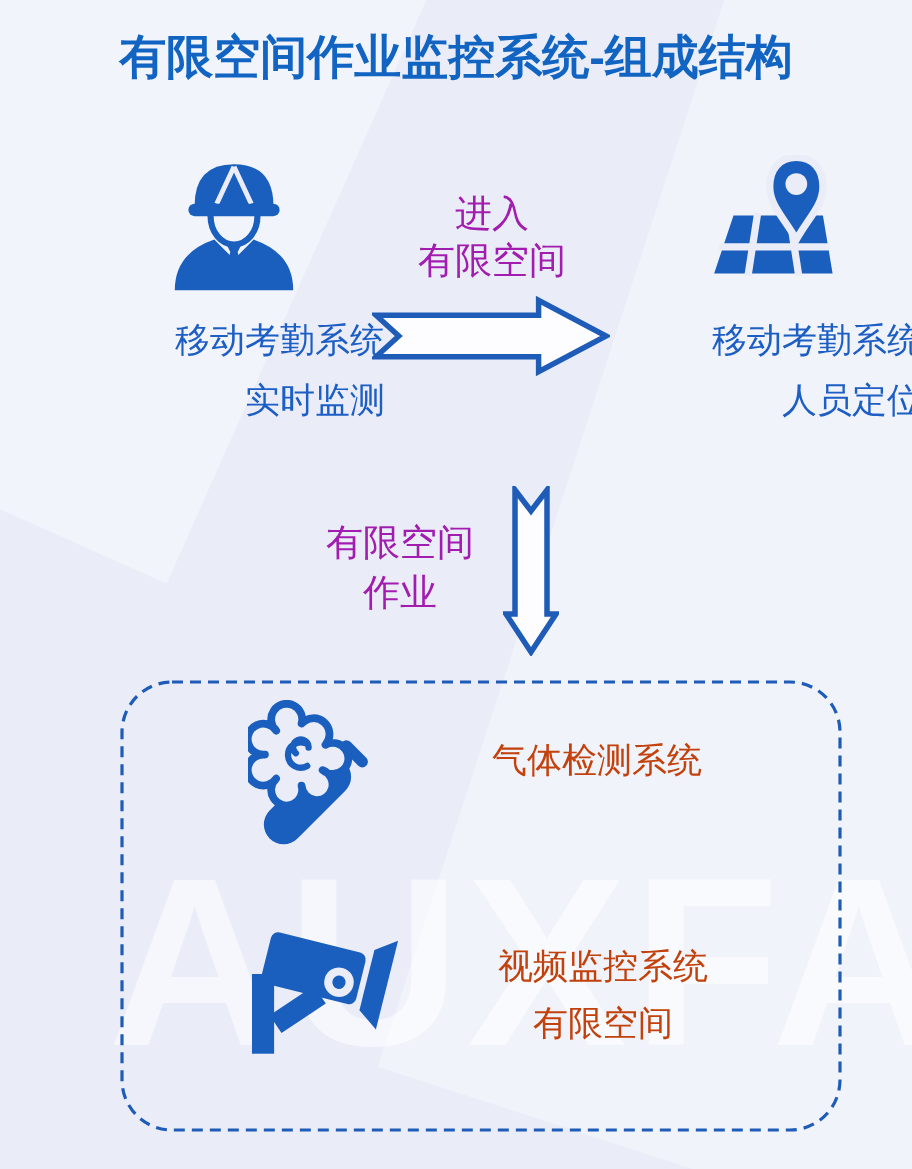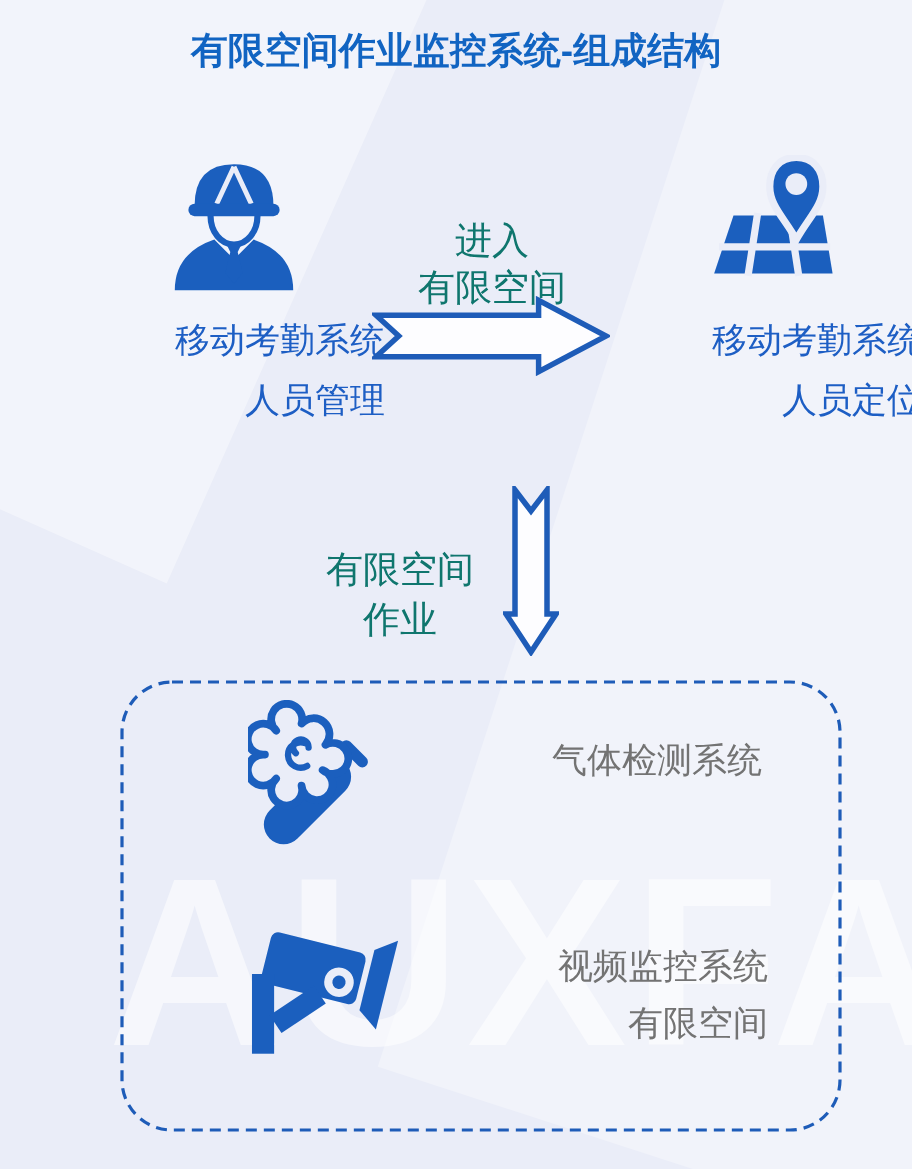--- a/index.html
+++ b/index.html
@@ -8,41 +8,41 @@
 
   
   .bg-band{position:absolute;background:rgba(255,255,255,0.4);pointer-events:none;}
   .band1{width:700px;height:900px;left:-320px;top:-420px;transform:rotate(24deg);}
   .band2{width:900px;height:1400px;right:-560px;top:-160px;transform:rotate(18deg);background:rgba(255,255,255,0.32);}
 
   .watermark{position:absolute;left:108px;top:842px;font-size:240px;font-weight:bold;
     color:rgba(255,255,255,0.55);letter-spacing:6px;white-space:nowrap;line-height:1;}
 
   .page-title{position:absolute;left:0;top:26px;width:912px;text-align:center;
-    font-size:37px;font-weight:900;color:#1164c2;letter-spacing:0px;white-space:nowrap;}
+    font-size:47px;font-weight:900;color:#1164c2;letter-spacing:0px;white-space:nowrap;}
 
   .node-label{position:absolute;text-align:right;color:#1d5ec4;font-size:35px;line-height:60px;font-weight:500;}
   .label-left{left:85px;top:310px;width:300px;}
   .label-right{left:622px;top:310px;width:300px;}
 
-  .black-label{position:absolute;text-align:center;color:#0f766e;font-size:37px;line-height:47px;font-weight:500;margin-top:27px;}
+  .black-label{position:absolute;text-align:center;color:#a21caf;font-size:37px;line-height:47px;font-weight:500;}
   .label-enter{left:342px;top:190px;width:300px;}
   .label-work{left:250px;top:518px;width:300px;line-height:50px;}
 
   .icon-box{position:absolute;}
   .worker-box{left:158px;top:152px;width:152px;height:148px;}
   .map-box{left:698px;top:155px;width:158px;height:145px;}
   .arrow-right-box{left:372px;top:296px;width:238px;height:80px;}
   .arrow-down-box{left:503px;top:486px;width:56px;height:170px;}
   .gas-box{left:248px;top:700px;width:155px;height:160px;}
   .camera-box{left:243px;top:912px;width:170px;height:155px;}
 
   .panel-border{position:absolute;left:120px;top:680px;width:722px;height:452px;pointer-events:none;}
 
-  .panel-label{position:absolute;text-align:right;color:#737373;font-size:35px;line-height:57px;font-weight:500;}
+  .panel-label{position:absolute;text-align:center;color:#c2410c;font-size:35px;line-height:57px;font-weight:500;}
   .label-gas{left:432px;top:731px;width:330px;}
   .label-video{left:438px;top:937px;width:330px;}
 
   svg{display:block;width:100%;height:100%;}
 </style>
 </head>
 <body>
 
 <div id="stage">
 
@@ -66,21 +66,21 @@
         <rect x="23" y="42" width="74" height="10" rx="5"></rect>
 
         <path d="M12 112 Q12 82 44 71 L60 87 L76 71 Q108 82 108 112 Z"></path>
 
         <path d="M54 75 L66 75 L63 81 L67 98 L60 107 L53 98 L57 81 Z"></path>
       </g>
     </svg>
   </div>
   <div class="node-label label-left">
     <div>移动考勤系统</div>
-    <div>人员管理</div>
+    <div>实时监测</div>
   </div>
 
   <div class="black-label label-enter">
     <div>进入</div>
     <div>有限空间</div>
   </div>
 
   <div class="icon-box arrow-right-box">
     <svg viewBox="0 0 240 80">
       <path d="M4 19 L168 19 L168 4 L236 40 L168 76 L168 61 L4 61 L27 40 Z" fill="#fdfdff" stroke="#1e5cb8" stroke-width="5.5" stroke-linejoin="miter"></path>

